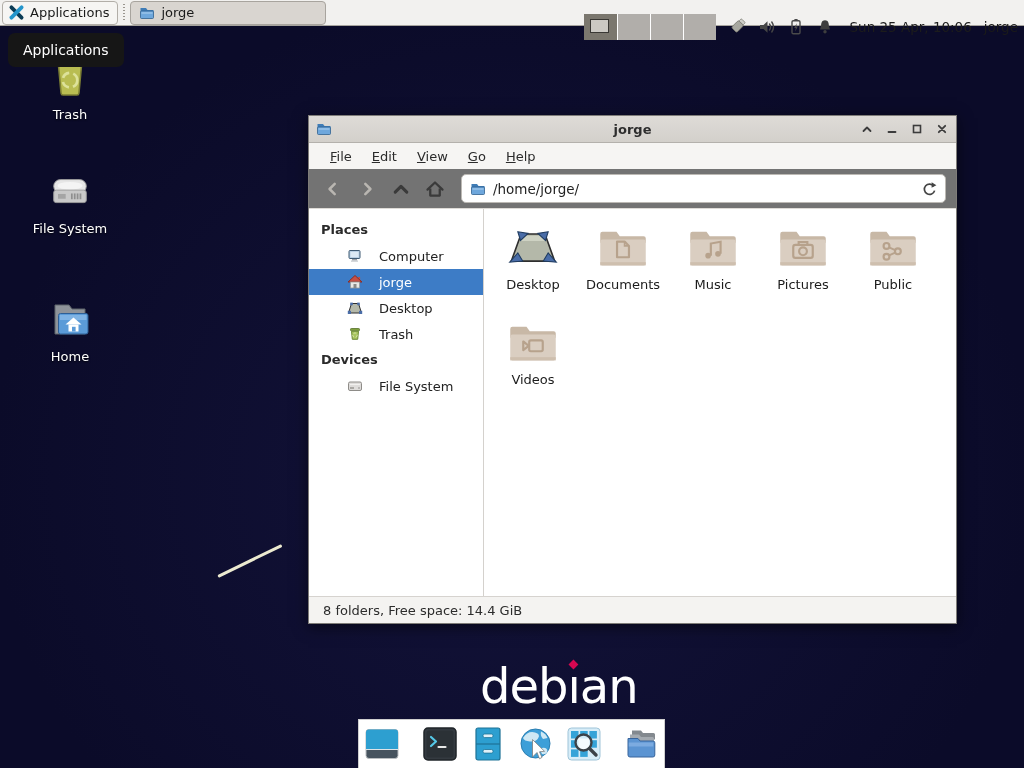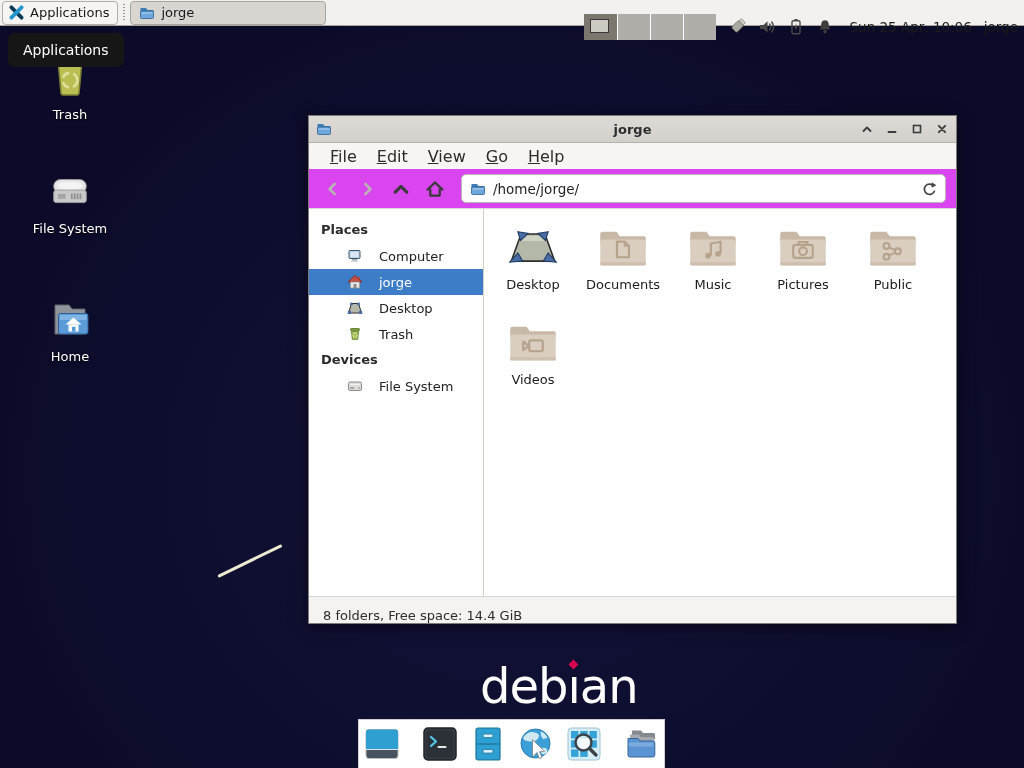--- a/index.html
+++ b/index.html
@@ -96,25 +96,25 @@
     position:absolute; left:0; right:0; text-align:center;
     font-weight:bold; font-size:13px; color:#2d2d2d; pointer-events:none;
   }
   .winbtns { margin-left:auto; display:flex; gap:9px; z-index:2; }
   .winbtn { width:16px; height:16px; display:flex; align-items:center; justify-content:center; }
 
   .menubar {
     height:26px; background:#f6f5f3; display:flex; align-items:center;
     padding-left:12px; gap:2px;
   }
-  .menu-item { padding:3px 9px; font-size:16px; color:#2b2b2b; }
+  .menu-item { padding:3px 9px; font-size:13px; color:#2b2b2b; }
   .menu-item .mn { text-decoration:underline; }
 
   .toolbar {
-    height:40px; background:#d946ef; border-bottom:1px solid #dedbd7;
+    height:40px; background:#737373; border-bottom:1px solid #dedbd7;
     display:flex; align-items:center; padding:0 10px; gap:6px;
   }
   .navbtn { width:28px; height:28px; display:flex; align-items:center; justify-content:center; color:#3a3a3a; }
   .navbtn.disabled { color:#b9b6b1; }
   .pathbar {
     flex:1; height:29px; margin-left:6px; background:#fff;
     border:1px solid #bcb9b4; border-radius:5px;
     display:flex; align-items:center; padding:0 8px; gap:7px; color:#1f1f1f;
   }
   .pathbar .ptext { flex:1; font-size:13.5px; }
@@ -136,21 +136,21 @@
   .filegrid {
     display:grid; grid-template-columns:repeat(5,90px);
     grid-auto-rows:95px; padding:8px 0 0 4px;
   }
   .file-item { display:flex; flex-direction:column; align-items:center; padding-top:8px; }
   .file-item svg { display:block; }
   .flabel { margin-top:8px; font-size:13px; color:#1c1c1c; text-align:center; }
 
   .statusbar {
     height:27px; background:#f4f3f1; border-top:1px solid #d6d3cf;
-    display:flex; align-items:flex-end; padding-left:14px;
+    display:flex; align-items:center; padding-left:14px;
     font-size:13px; color:#2c2c2c;
   }
 
   
   .dock {
     position:absolute; left:358px; top:719px; width:307px; height:49px;
     background:#fff; border:1px solid #cfcfcf; border-bottom:none;
     display:flex; align-items:center; justify-content:center; gap:10px; padding:0 8px;
   }
   .dock .sep { width:1px; height:38px; background:#b5b5b5; }

